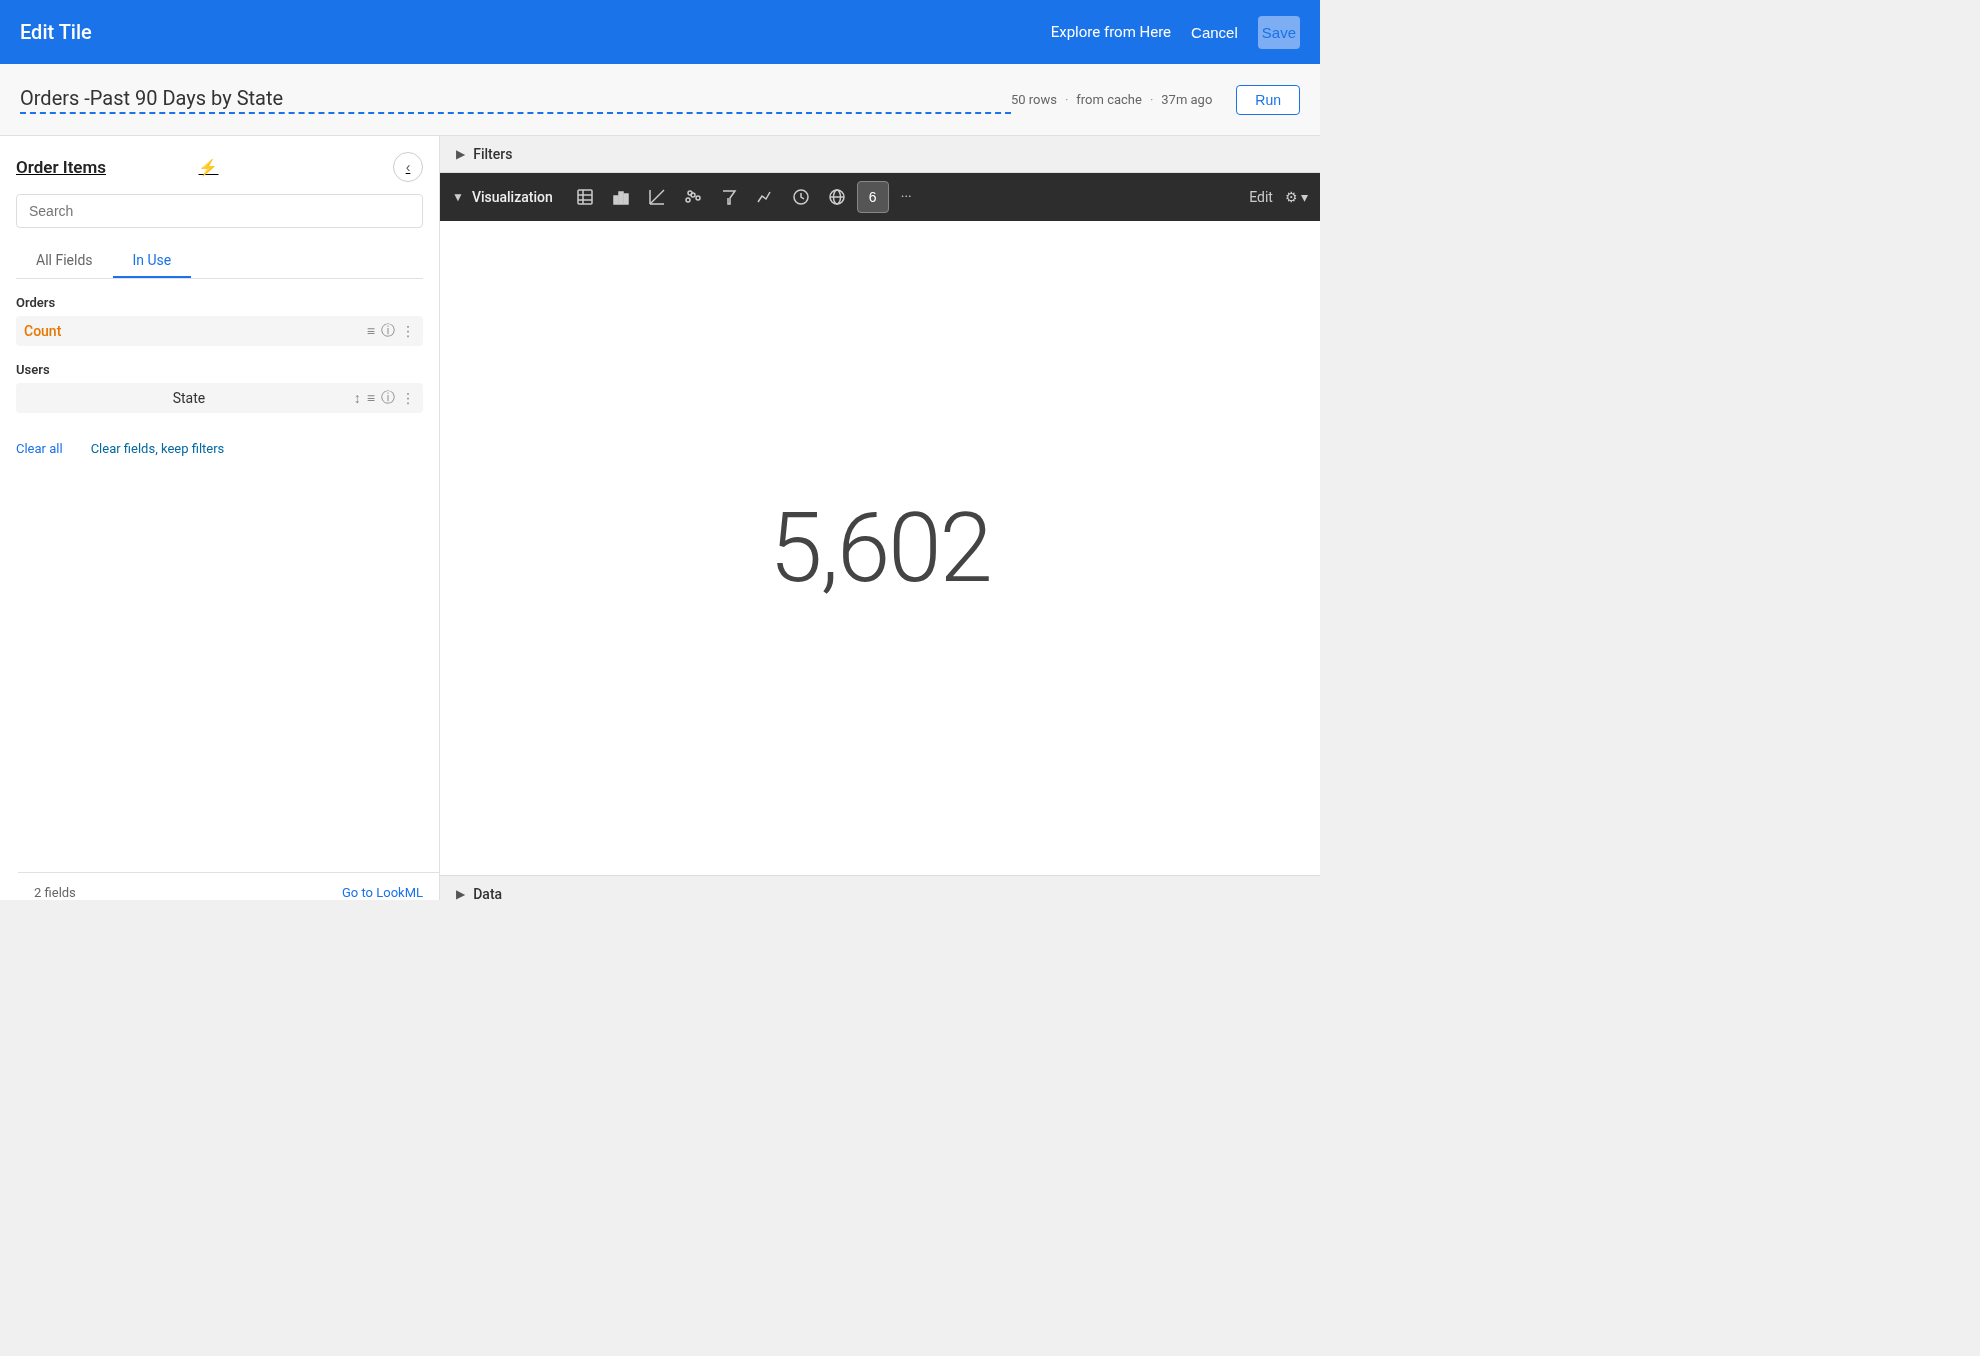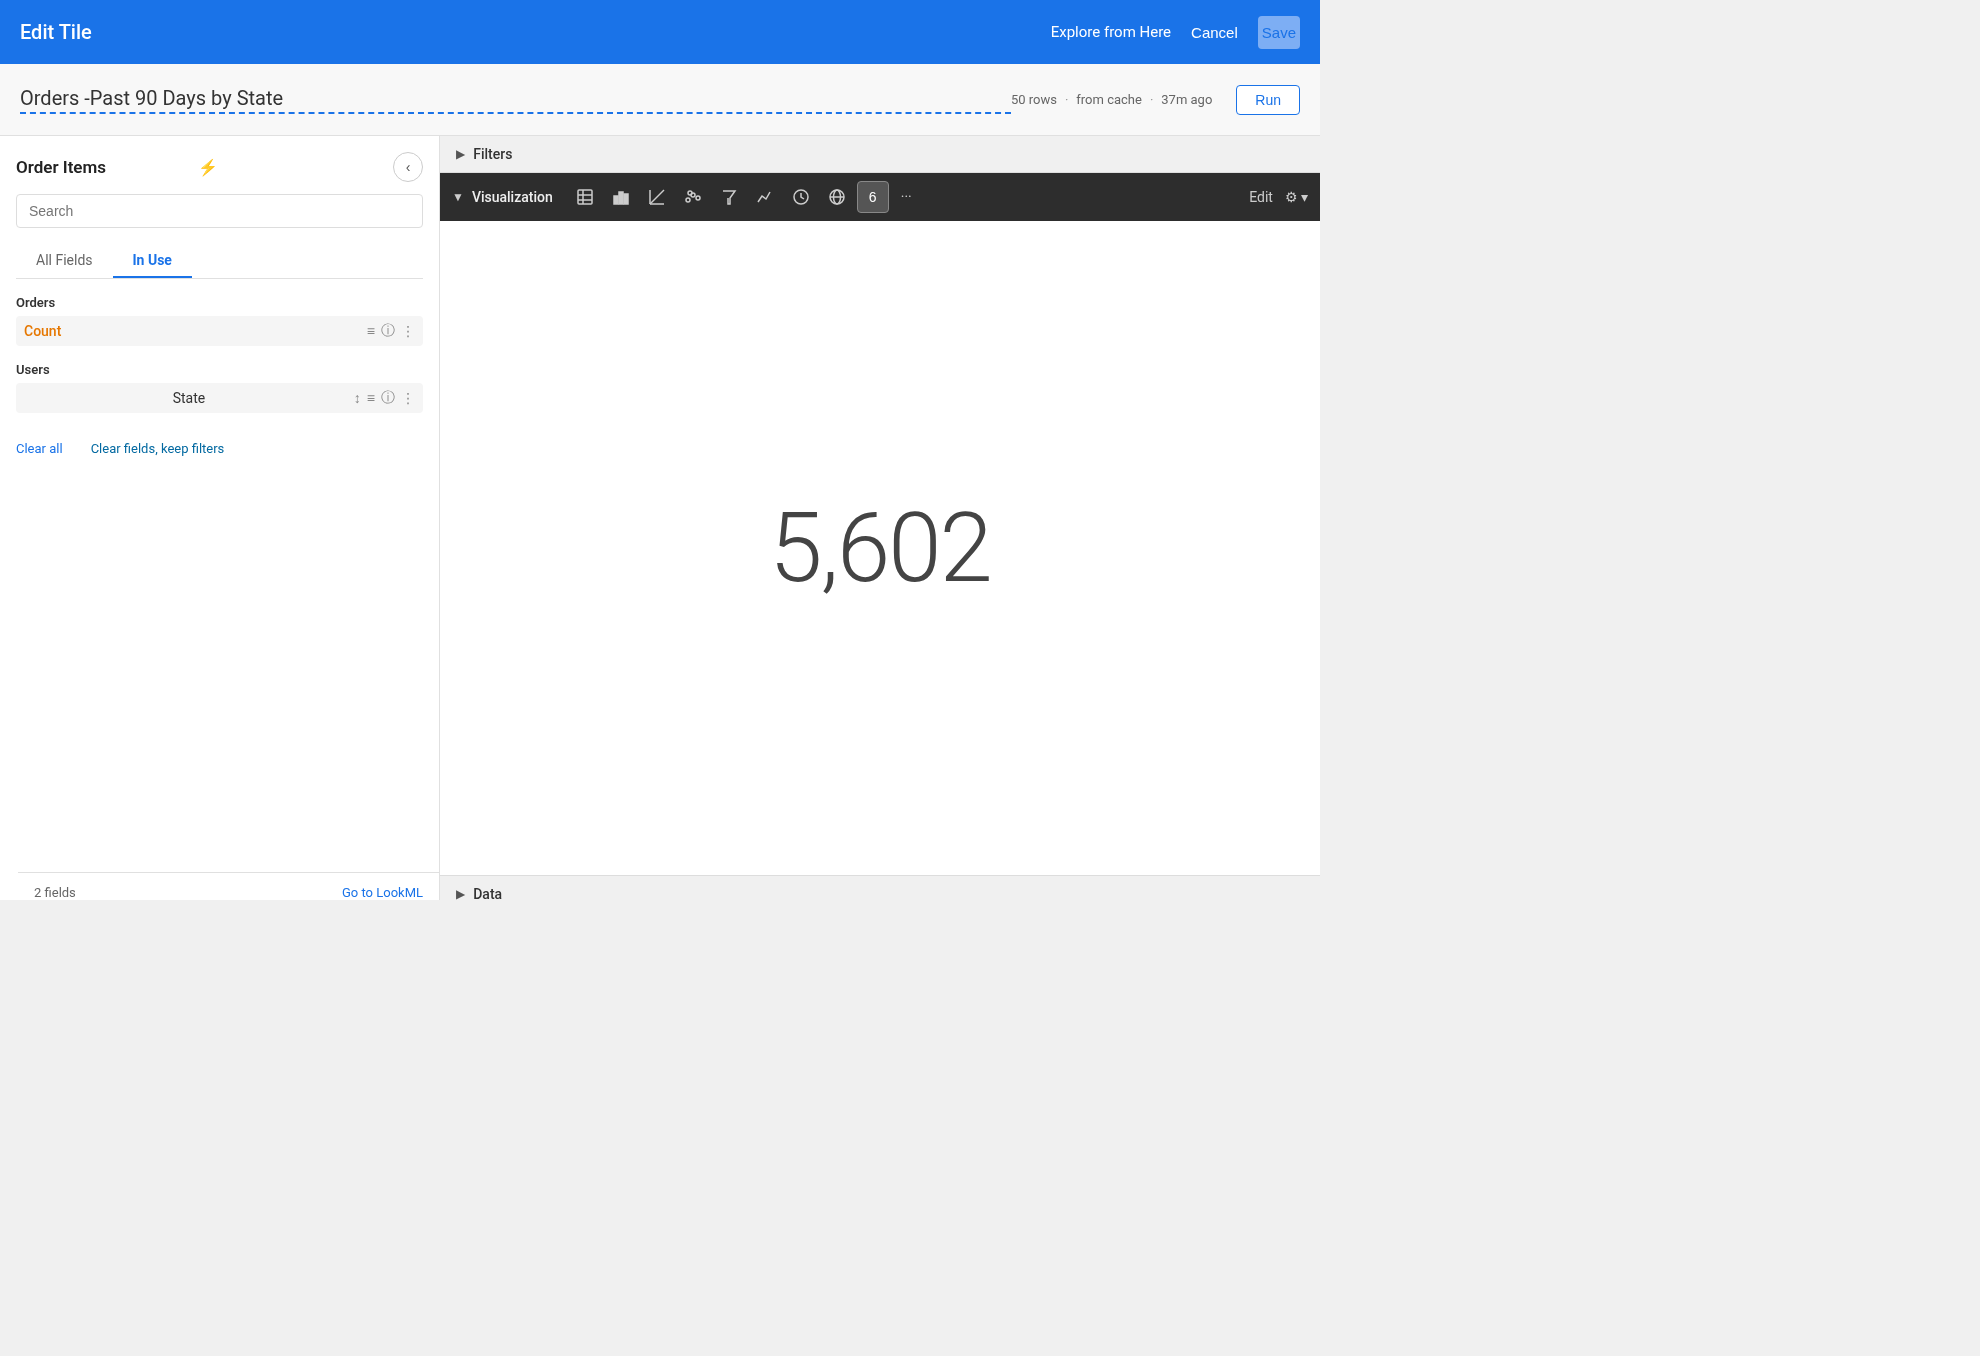--- a/index.html
+++ b/index.html
@@ -97,20 +97,21 @@
       border-right: 1px solid #e0e0e0;
       display: flex;
       flex-direction: column;
       padding: 16px;
       position: relative;
     }
     .panel-header {
       display: flex;
       align-items: center;
       margin-bottom: 12px;
+      text-decoration: underline;
     }
     .panel-title {
       font-size: 17px;
       font-weight: 600;
       color: #222;
       flex: 1;
     }
     .lightning-icon {
       margin-left: 8px;
       color: #666;
@@ -148,21 +149,21 @@
     .tab {
       padding: 8px 20px;
       font-size: 14px;
       color: #666;
       cursor: pointer;
       border-bottom: 2px solid transparent;
     }
     .tab.active {
       color: #1a73e8;
       border-bottom: 2px solid #1a73e8;
-      font-weight: 700;
+      font-weight: 400;
     }
 
     .section-label {
       font-size: 13px;
       font-weight: 600;
       color: #333;
       margin-bottom: 6px;
     }
 
     .field-row {

